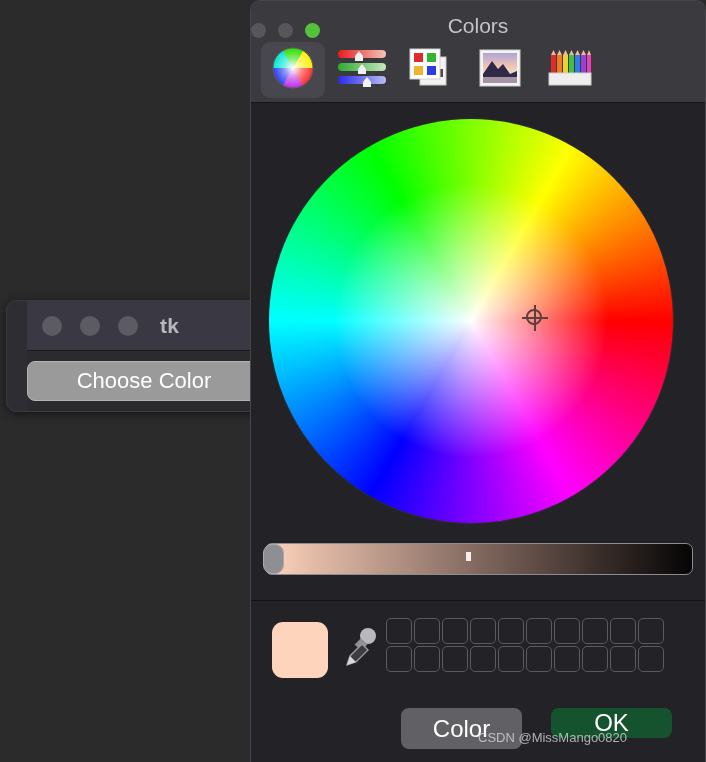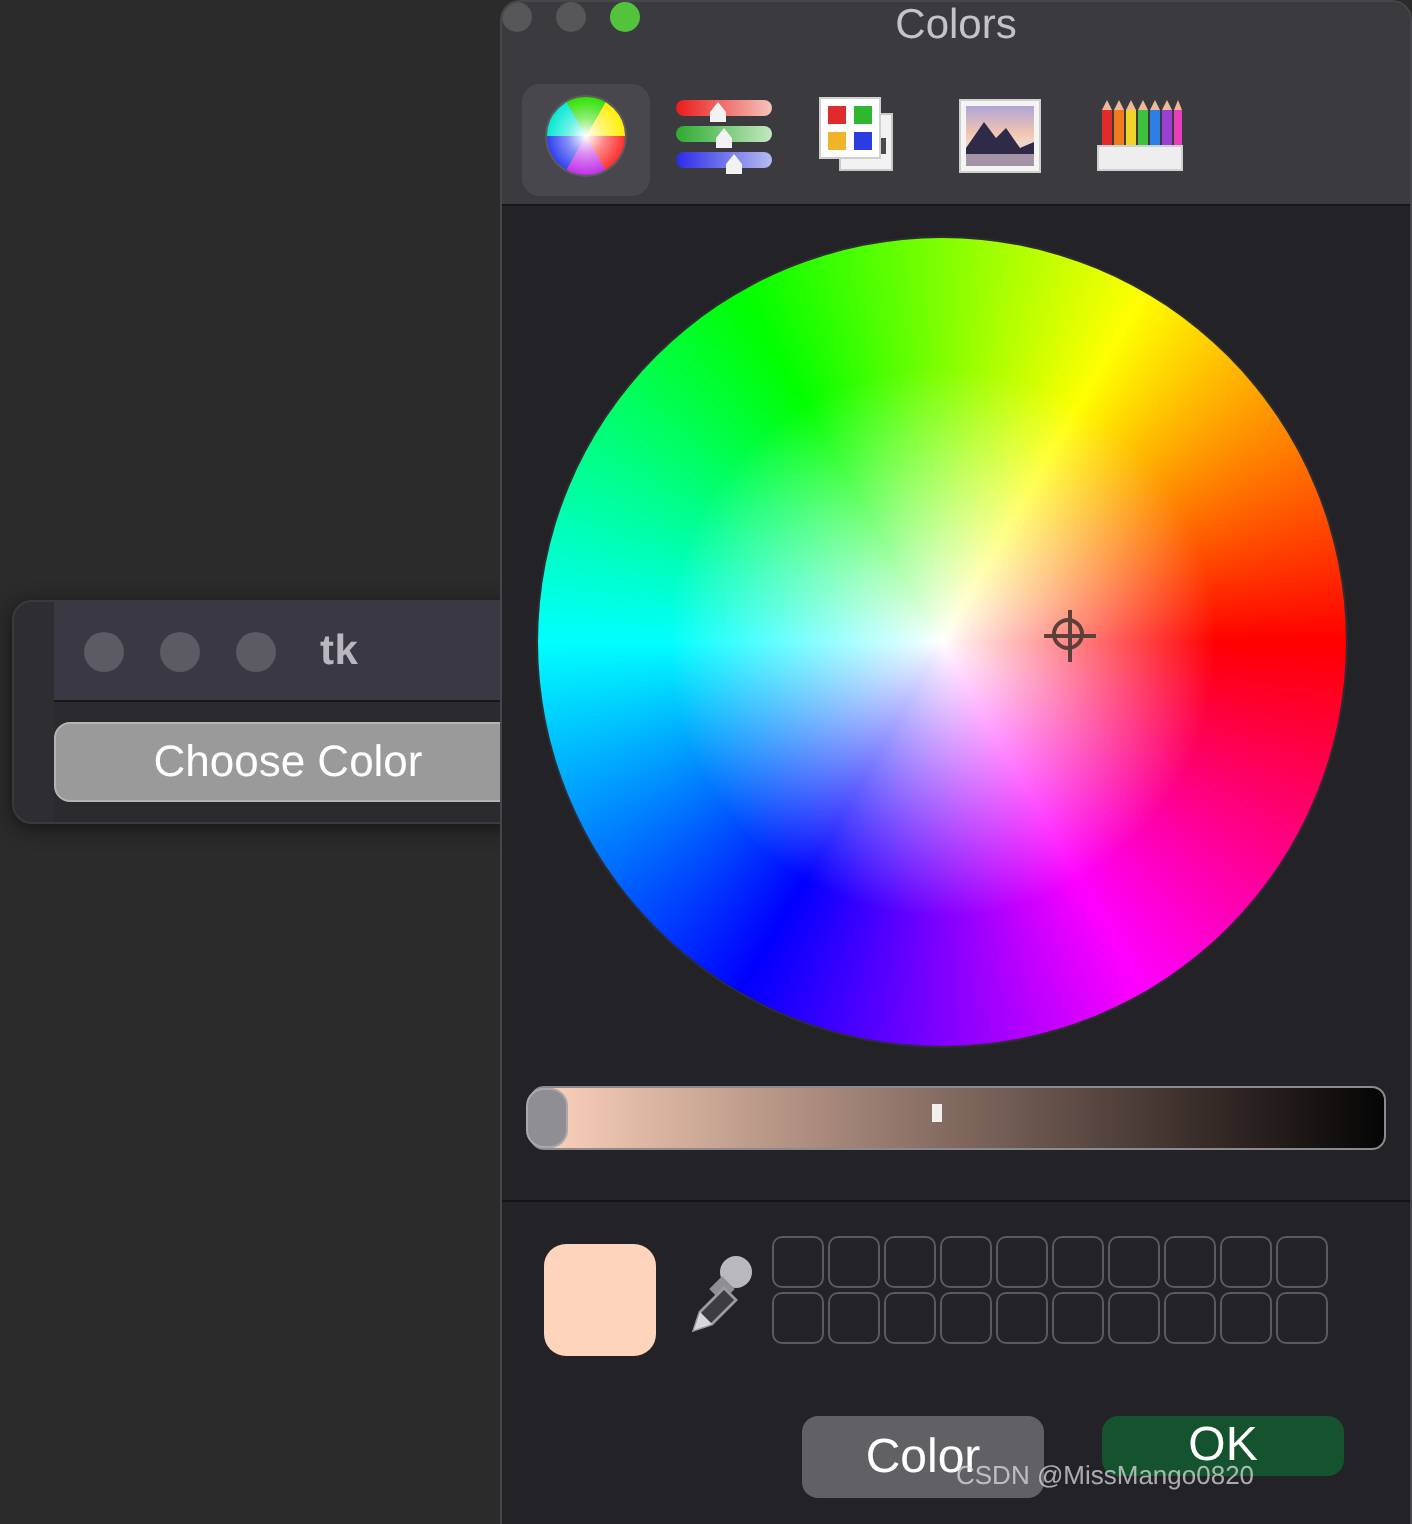--- a/index.html
+++ b/index.html
@@ -91,21 +91,21 @@
     overflow: hidden;
     border: 1px solid #46464b;
     border-bottom: none;
     box-sizing: border-box;
   }
   #colors-titlebar {
     position: relative;
     height: 37px;
     background: #3a3a3f;
     display: flex;
-    align-items: flex-start;
+    align-items: flex-end;
     box-sizing: border-box;
   }
   .mac-dot {
     width: 15px;
     height: 15px;
     border-radius: 50%;
     margin-right: 12px;
   }
   .mac-dot.gray { background: #575759; }
   .mac-dot.green { background: #53c33b; }

